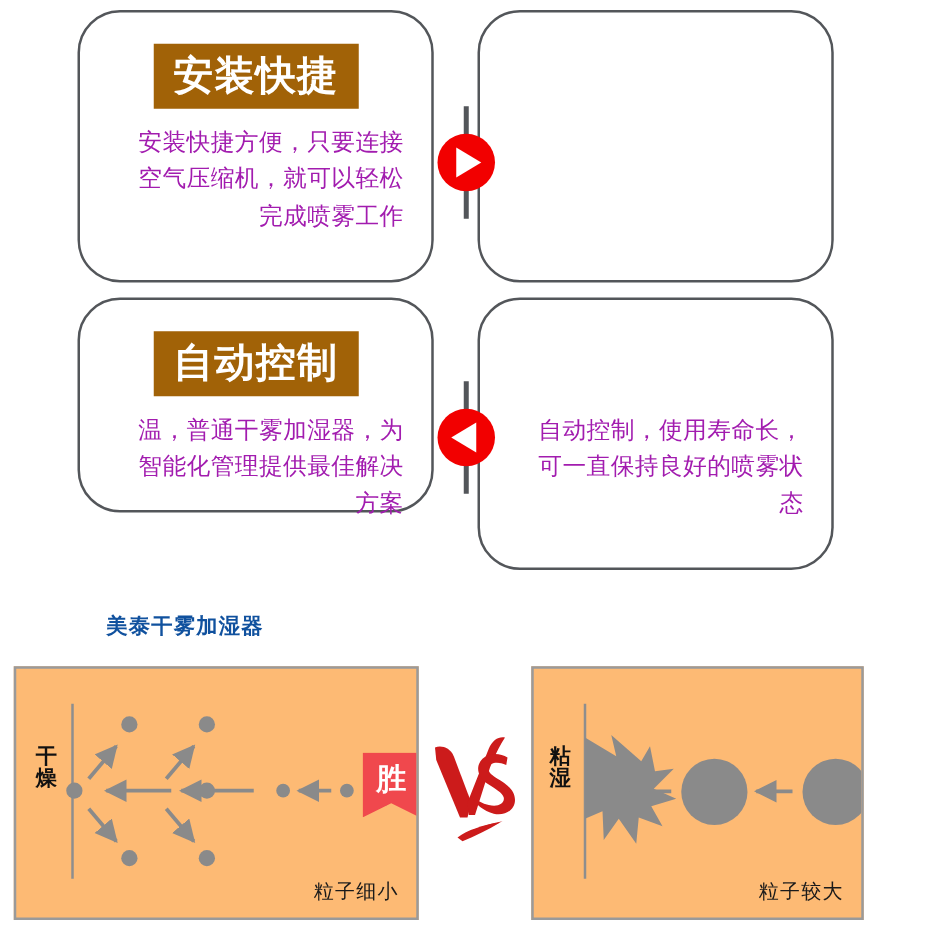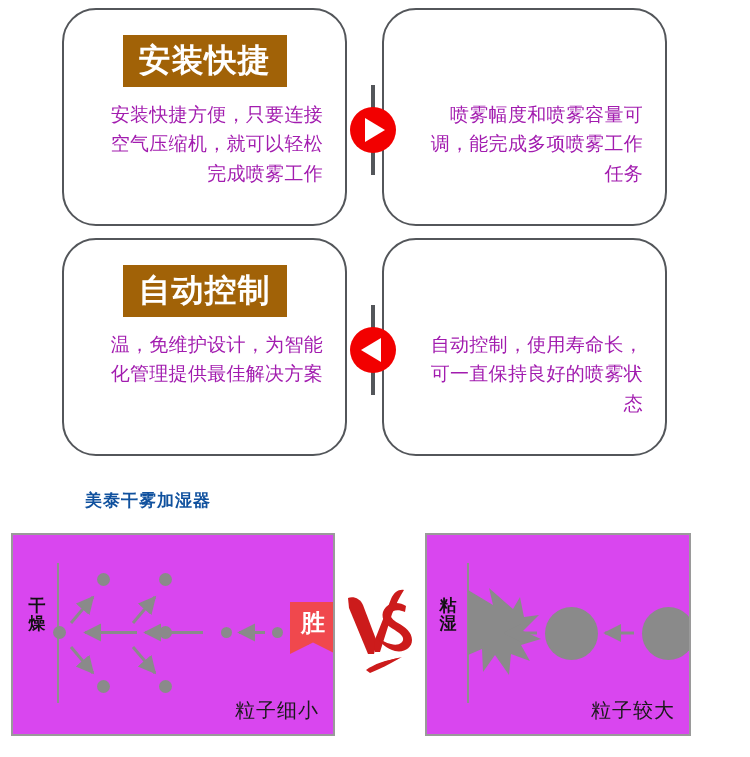--- a/index.html
+++ b/index.html
@@ -23,21 +23,21 @@
   }
   .feature-card {
     position: absolute;
     box-sizing: border-box;
     border: 2px solid #53565a;
     border-radius: 34px;
     background: #ffffff;
   }
   .card-tl { left: 62px;  top: 8px;   width: 285px; height: 218px; }
   .card-tr { left: 382px; top: 8px;   width: 285px; height: 218px; }
-  .card-bl { left: 62px;  top: 238px; width: 285px; height: 218px; }
+  .card-bl { left: 62px;  top: 238px; width: 285px; height: 172px; }
   .card-br { left: 382px; top: 238px; width: 285px; height: 218px; }
 
   .card-title {
     position: absolute;
     left: 50%;
     transform: translateX(-50%);
     top: 25px;
     background: #a16207;
     color: #ffffff;
     font-size: 32px;
@@ -112,21 +112,21 @@
     letter-spacing: 1px;
     white-space: nowrap;
   }
   .cmp-title-left  { left: 85px; }
   .cmp-title-right { left: 503px; }
 
   .cmp-box {
     position: absolute;
     box-sizing: border-box;
     border: 2px solid #9a9a9a;
-    background: #d946ef;
+    background: #fdba74;
     overflow: hidden;
   }
   .cmp-box-left  { left: 11px;  top: 65px; width: 324px; height: 203px; }
   .cmp-box-right { left: 425px; top: 65px; width: 266px; height: 203px; }
 
   .wall {
     position: absolute;
     width: 2px;
     background: #8e8e8e;
   }
@@ -135,21 +135,21 @@
     font-size: 17px;
     font-weight: bold;
     color: #111111;
     line-height: 1.05;
     width: 20px;
     text-align: center;
     letter-spacing: 0;
   }
   .corner-label {
     position: absolute;
-    font-size: 20px;
+    font-size: 16px;
     color: #1a1a1a;
     white-space: nowrap;
     letter-spacing: 1px;
   }
   .dot {
     position: absolute;
     border-radius: 50%;
     background: #8a8a8a;
   }
   .big-circle {
@@ -185,26 +185,25 @@
 <body>
 
 <div id="feature-grid">
 
   <div class="feature-card card-tl">
     <div class="card-title">安装快捷</div>
     <div class="card-body">安装快捷方便，只要连接空气压缩机，就可以轻松完成喷雾工作</div>
   </div>
 
   <div class="feature-card card-tr">
-    <div class="card-body">喷雾幅度和喷雾容量可调，能完成多项喷雾工作任务</div>
   </div>
 
   <div class="feature-card card-bl">
     <div class="card-title">自动控制</div>
-    <div class="card-body">温，免维护设计，为智能化管理提供最佳解决方案</div>
+    <div class="card-body">温，普通干雾加湿器，为智能化管理提供最佳解决方案</div>
   </div>
 
   <div class="feature-card card-br">
     <div class="card-body">自动控制，使用寿命长，可一直保持良好的喷雾状态</div>
   </div>
 
   <div class="divider-v div-top"></div>
   <div class="divider-v div-bot"></div>
 
   <div class="arrow-badge badge-right">

